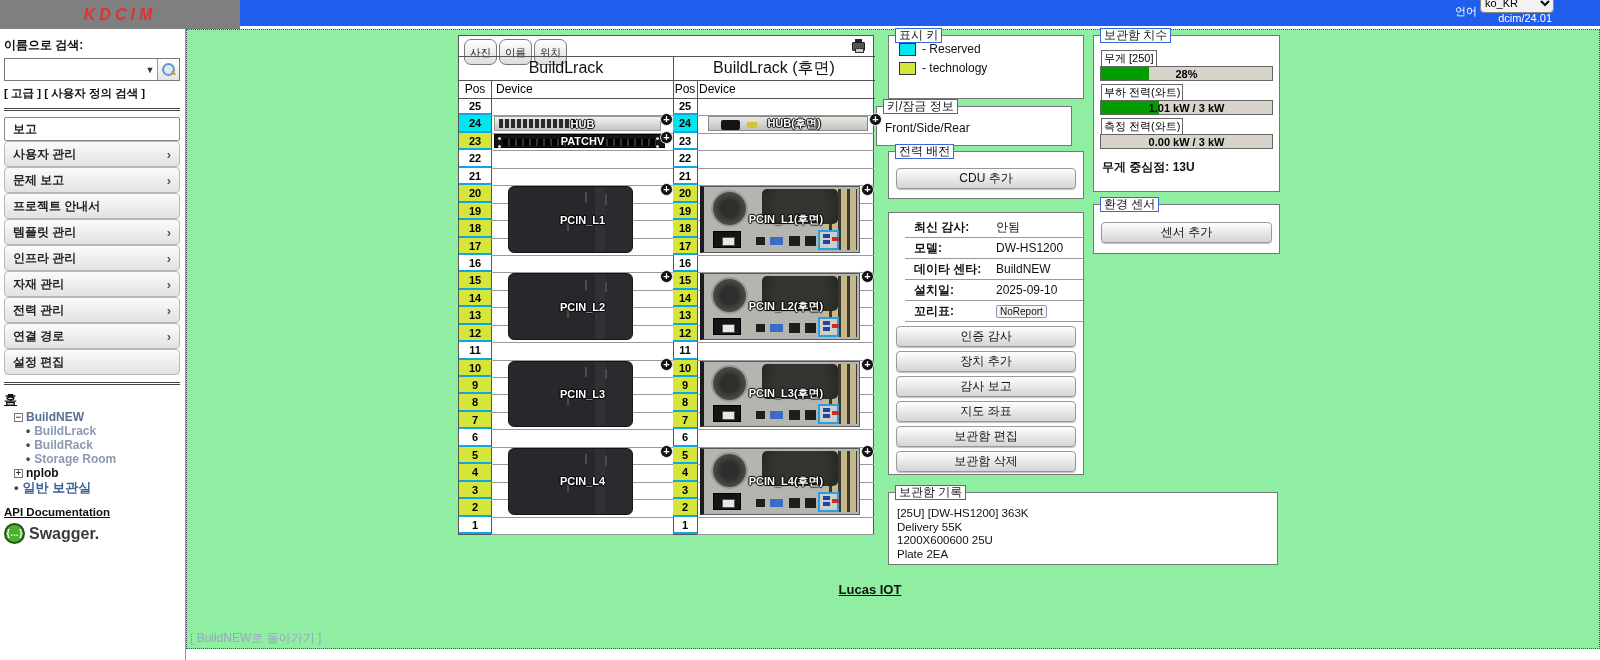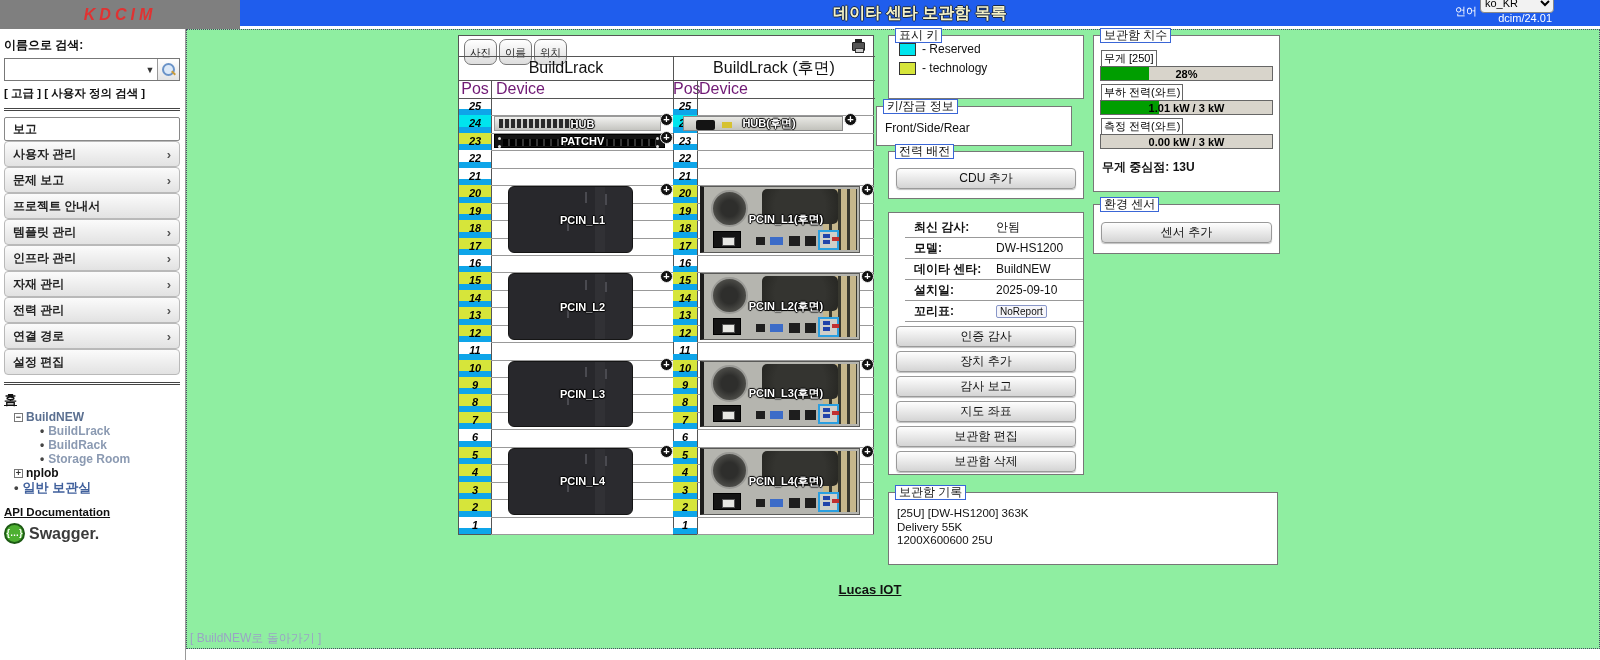--- a/index.html
+++ b/index.html
@@ -32,45 +32,45 @@
   .menu-item { height:26px; border:1px solid #b9b9b9; border-radius:4px; background:linear-gradient(#fbfbfb,#e2e2e2);
     display:flex; align-items:center; padding:0 8px; font-size:12px; font-weight:bold; color:#222; cursor:pointer; }
   .menu-item .chev { margin-left:auto; color:#555; font-size:13px; font-weight:bold; }
   .menu-item.selected { background:#fff; border:1px solid #888; border-radius:2px; height:24px; }
   .home-link { font-weight:bold; text-decoration:underline; color:#111; font-size:13px; cursor:pointer; display:inline-block; }
   .tree { list-style:none; margin-top:2px; }
   .tree li { line-height:13px; margin-top:1px; cursor:pointer; }
   .t-exp, .t-col { margin-left:10px; font-weight:bold; }
   .t-exp { color:#5a6f90; }
   .t-col { color:#111; }
-  .t-leaf { margin-left:36px; color:#8b9ab2; font-weight:bold; font-size:12px; }
+  .t-leaf { margin-left:22px; color:#8b9ab2; font-weight:bold; font-size:12px; }
   .t-leaf2 { margin-left:10px; color:#40609c; font-weight:bold; font-size:13px; }
   .t-ico { display:inline-block; width:9px; height:9px; border:1px solid #777; font-size:9px; line-height:7px; text-align:center; background:#fff; color:#333; margin-right:3px; vertical-align:1px; }
   .t-bullet { color:#444; margin-right:4px; }
   .api-link { margin-top:12px; font-weight:bold; font-size:11.5px; text-decoration:underline; color:#111; display:inline-block; cursor:pointer; }
   .swagger-row { margin-top:4px; display:flex; align-items:center; gap:4px; }
   .swagger-logo { width:21px; height:21px; border-radius:50%; background:#4db030; border:2px solid #1d5a14; color:#fff; font-size:9px; font-weight:bold; text-align:center; line-height:17px; }
   .swagger-text { font-size:16px; color:#3b3b3b; font-weight:bold; }
 
   
   .canvas { position:absolute; left:186px; top:29px; width:1414px; height:620px; background:#8feea1; border:1px dotted #4a4a66; }
 
   
   .rack { position:absolute; left:458px; top:35px; width:416px; height:500px; background:#fff; border:1px solid #555; }
   .rack-toolbar { position:absolute; left:5px; top:3px; display:flex; gap:2px; }
   .pill-btn { height:26px; padding:0 5px; border:1px solid #777; border-radius:7px; background:linear-gradient(#fff,#ddd); font-size:10.5px; line-height:13px; color:#222; cursor:pointer; }
   .printer { position:absolute; right:8px; top:6px; width:13px; height:9px; background:#555; border:1px solid #222; border-radius:1px; cursor:pointer; }
   .printer::before { content:''; position:absolute; left:2px; top:-4px; width:7px; height:4px; background:#222; }
   .printer::after { content:''; position:absolute; left:2px; bottom:-3px; width:7px; height:3px; background:#ccc; border:1px solid #333; }
   .rline-h { position:absolute; left:0; width:416px; height:0; border-top:1px solid #555; }
   .rack-title { position:absolute; top:21px; height:23px; text-align:center; font-size:16px; color:#111; line-height:22px; }
-  .rack-colhead { position:absolute; top:45px; height:17px; font-size:16px; color:#701a75; line-height:16px; }
+  .rack-colhead { position:absolute; top:45px; height:17px; font-size:12px; color:#000000; line-height:16px; }
   .vline { position:absolute; width:0; border-left:1px solid #555; }
   .rack-body { position:absolute; left:0; top:62px; width:416px; height:436px; }
-  .pos-cell { position:absolute; border-bottom:6px solid #0ea5e9; font-size:11px; font-weight:bold; text-align:center; color:#000;font-style:italic; }
+  .pos-cell { position:absolute; border-bottom:2px solid #0ea5e9; font-size:11px; font-weight:bold; text-align:center; color:#000; }
   .pos-reserved { background:#00e5ee; }
   .pos-tech { background:#d6e53a; }
   .rowline { position:absolute; height:0; border-top:1px solid #999; }
   .dev { position:absolute; }
   .dev .body { position:absolute; top:1px; bottom:1px; }
   .dev .lbl { position:absolute; inset:0; display:flex; align-items:center; justify-content:center; color:#fff; font-weight:bold; font-size:11px;
     text-shadow:-1px 0 1px #000,1px 0 1px #000,0 -1px 1px #000,0 1px 1px #000; z-index:4; }
   .plus { position:absolute; right:0; top:-2px; width:13px; height:13px; border-radius:50%; background:#111; border:1px solid #eee; color:#fff; font-size:11px; font-weight:bold; line-height:11px; text-align:center; z-index:5; cursor:pointer; }
   
   .hub-front .body { left:2px; right:12px; background:linear-gradient(#f2f2f0,#c4c4c0); border:1px solid #999; }
@@ -131,21 +131,20 @@
   .lucas { position:absolute; left:660px; top:582px; width:420px; text-align:center; font-size:13px; font-weight:bold; color:#111; }
   .lucas a { color:#111; text-decoration:underline; cursor:pointer; }
   .backlink { position:absolute; left:190px; top:630px; font-size:12px; color:#9aa4c4; cursor:pointer; }
 </style>
 </head>
 <body>
 
 <div class="page">
 
   <div class="topbar">
-    <div class="apptitle">데이타 센타 보관함 목록</div>
     <div class="langwrap">
       <label>언어</label><select><option>ko_KR</option></select>
     </div>
     <div class="version">dcim/24.01</div>
   </div>
   <div class="brandbox">
     <span class="brand">KDCIM</span>
   </div>
 
   <div class="sidebar">
@@ -358,21 +357,21 @@
         <div class="pos-cell pos-tech" style="left: 214px; top: 348.8px; width: 24px; height: 17.44px; line-height: 17.44px;">5</div>
         <div class="rowline" style="left: 238px; top: 366.24px; width: 177px;"></div>
         <div class="pos-cell pos-tech" style="left: 214px; top: 366.24px; width: 24px; height: 17.44px; line-height: 17.44px;">4</div>
         <div class="rowline" style="left: 238px; top: 383.68px; width: 177px;"></div>
         <div class="pos-cell pos-tech" style="left: 214px; top: 383.68px; width: 24px; height: 17.44px; line-height: 17.44px;">3</div>
         <div class="rowline" style="left: 238px; top: 401.12px; width: 177px;"></div>
         <div class="pos-cell pos-tech" style="left: 214px; top: 401.12px; width: 24px; height: 17.44px; line-height: 17.44px;">2</div>
         <div class="rowline" style="left: 238px; top: 418.56px; width: 177px;"></div>
         <div class="pos-cell" style="left: 214px; top: 418.56px; width: 24px; height: 17.44px; line-height: 17.44px;">1</div>
         <div class="rowline" style="left: 238px; top: 436px; width: 177px;"></div>
-        <div class="dev hub-rear" style="left: 222px; top: 17.44px; width: 176px; height: 16.44px;">
+        <div class="dev hub-rear" style="left: 247px; top: 17.44px; width: 176px; height: 16.44px;">
           <div class="body"></div>
           <div class="lbl">HUB(후면)</div>
           <div class="plus">+</div>
         </div>
         <div class="dev pc-rear" style="left: 239px; top: 87.2px; width: 176px; height: 68.76px;">
           <div class="body">
             <span class="pr-psu"></span>
             <span class="pr-ports"></span>
             <span class="pr-usb"></span>
             <span class="pr-slots"></span>
@@ -469,20 +468,21 @@
         <button class="panel-btn">보관함 삭제</button>
       </div>
   </div>
 
   <div class="fs" style="left:888px;top:492px;width:390px;height:73px">
     <span class="fs-legend">보관함 기록</span>
     <div class="hist-lines" id="hist-lines">
         <div>[25U]  [DW-HS1200] 363K</div>
         <div>Delivery 55K</div>
         <div>1200X600600 25U</div>
+        <div>Plate 2EA</div>
       </div>
   </div>
 
   <div class="fs" style="left:1093px;top:35px;width:187px;height:157px">
     <span class="fs-legend">보관함 치수</span>
     <div class="gauges" id="gauges">
         <div class="gauge"><span class="glabel">무게 [250]</span><div class="gbar">
             <div class="gfill" style="width: 28%; background: rgb(0, 158, 0);"></div>
             <div class="gtext">28%</div>
           </div></div>

